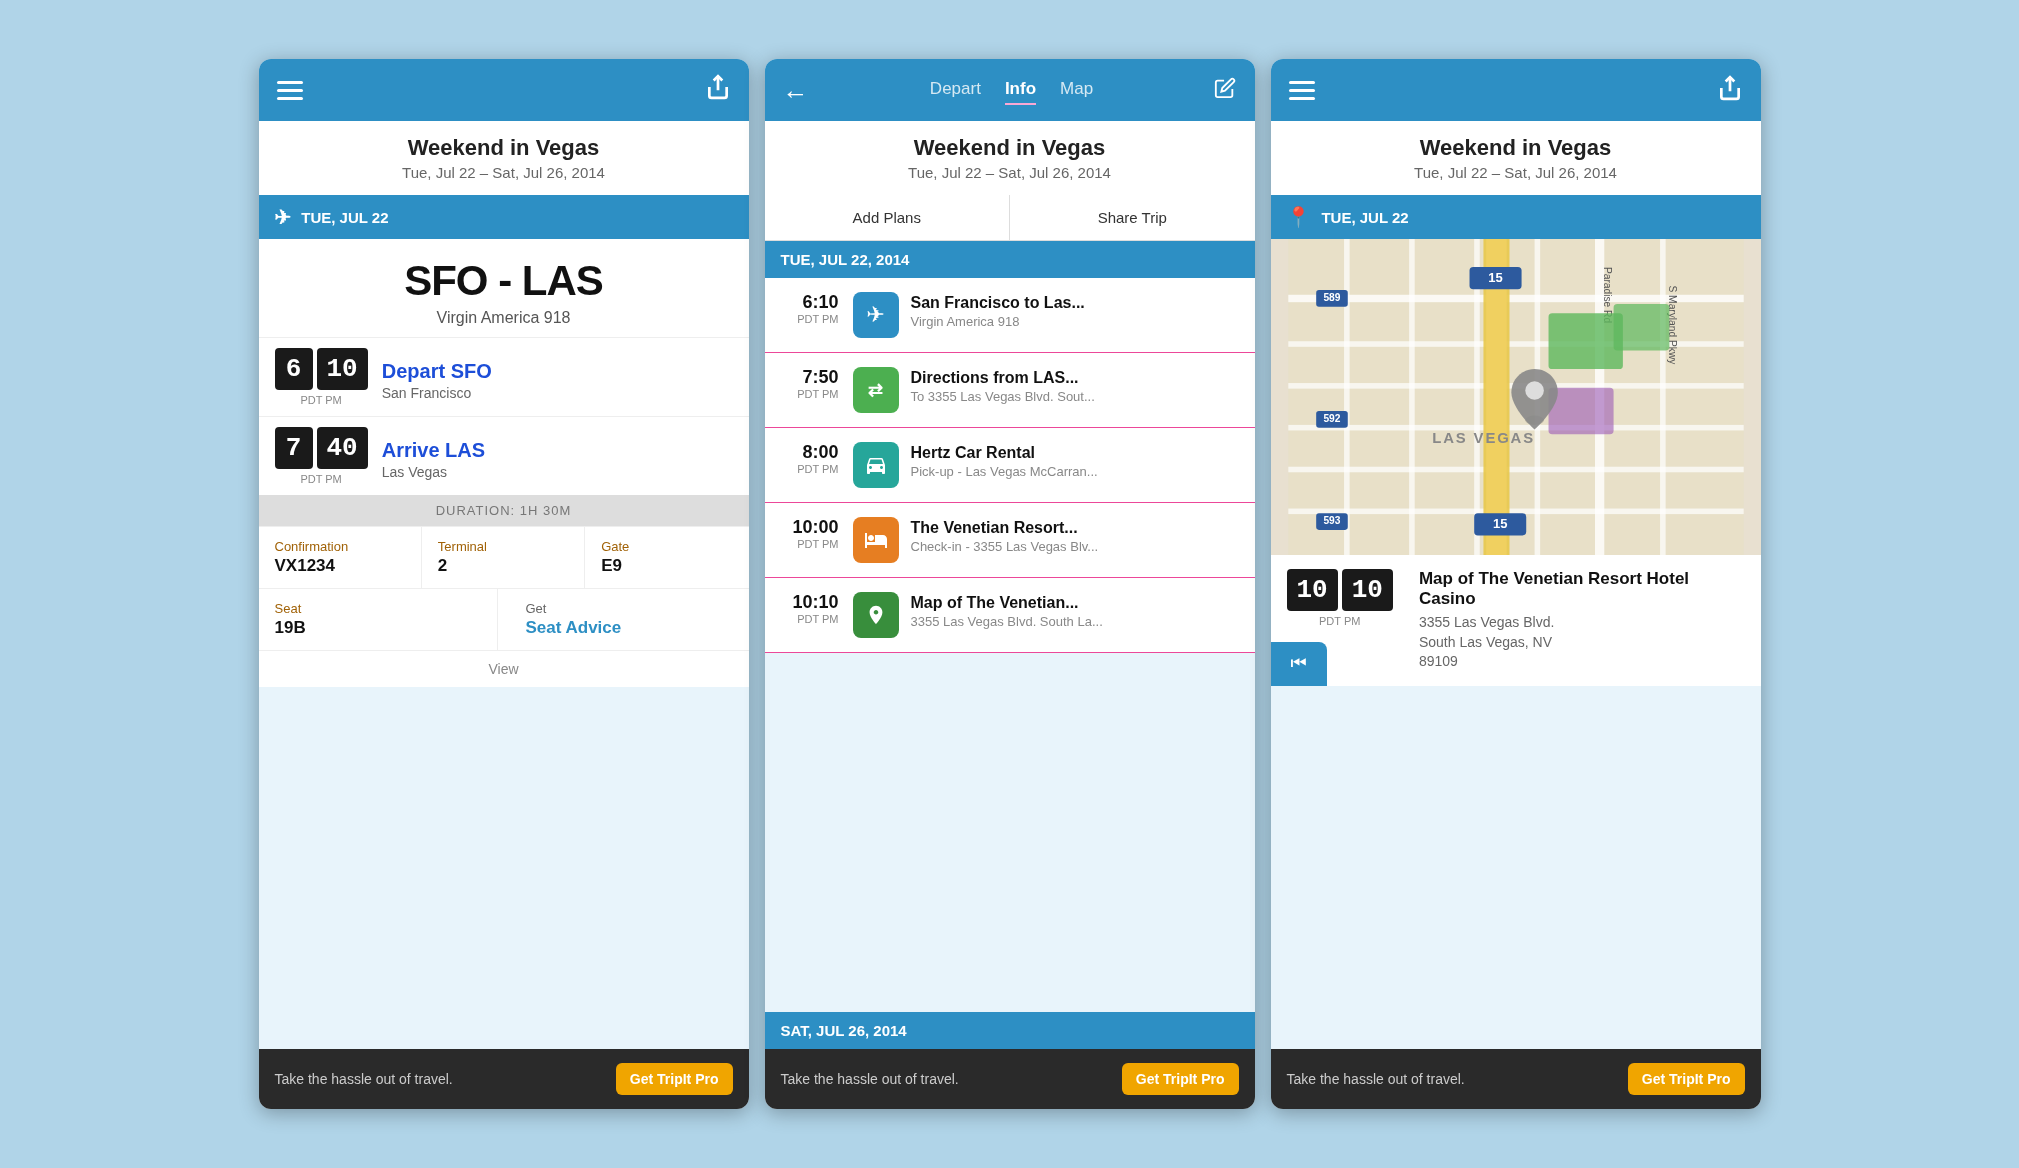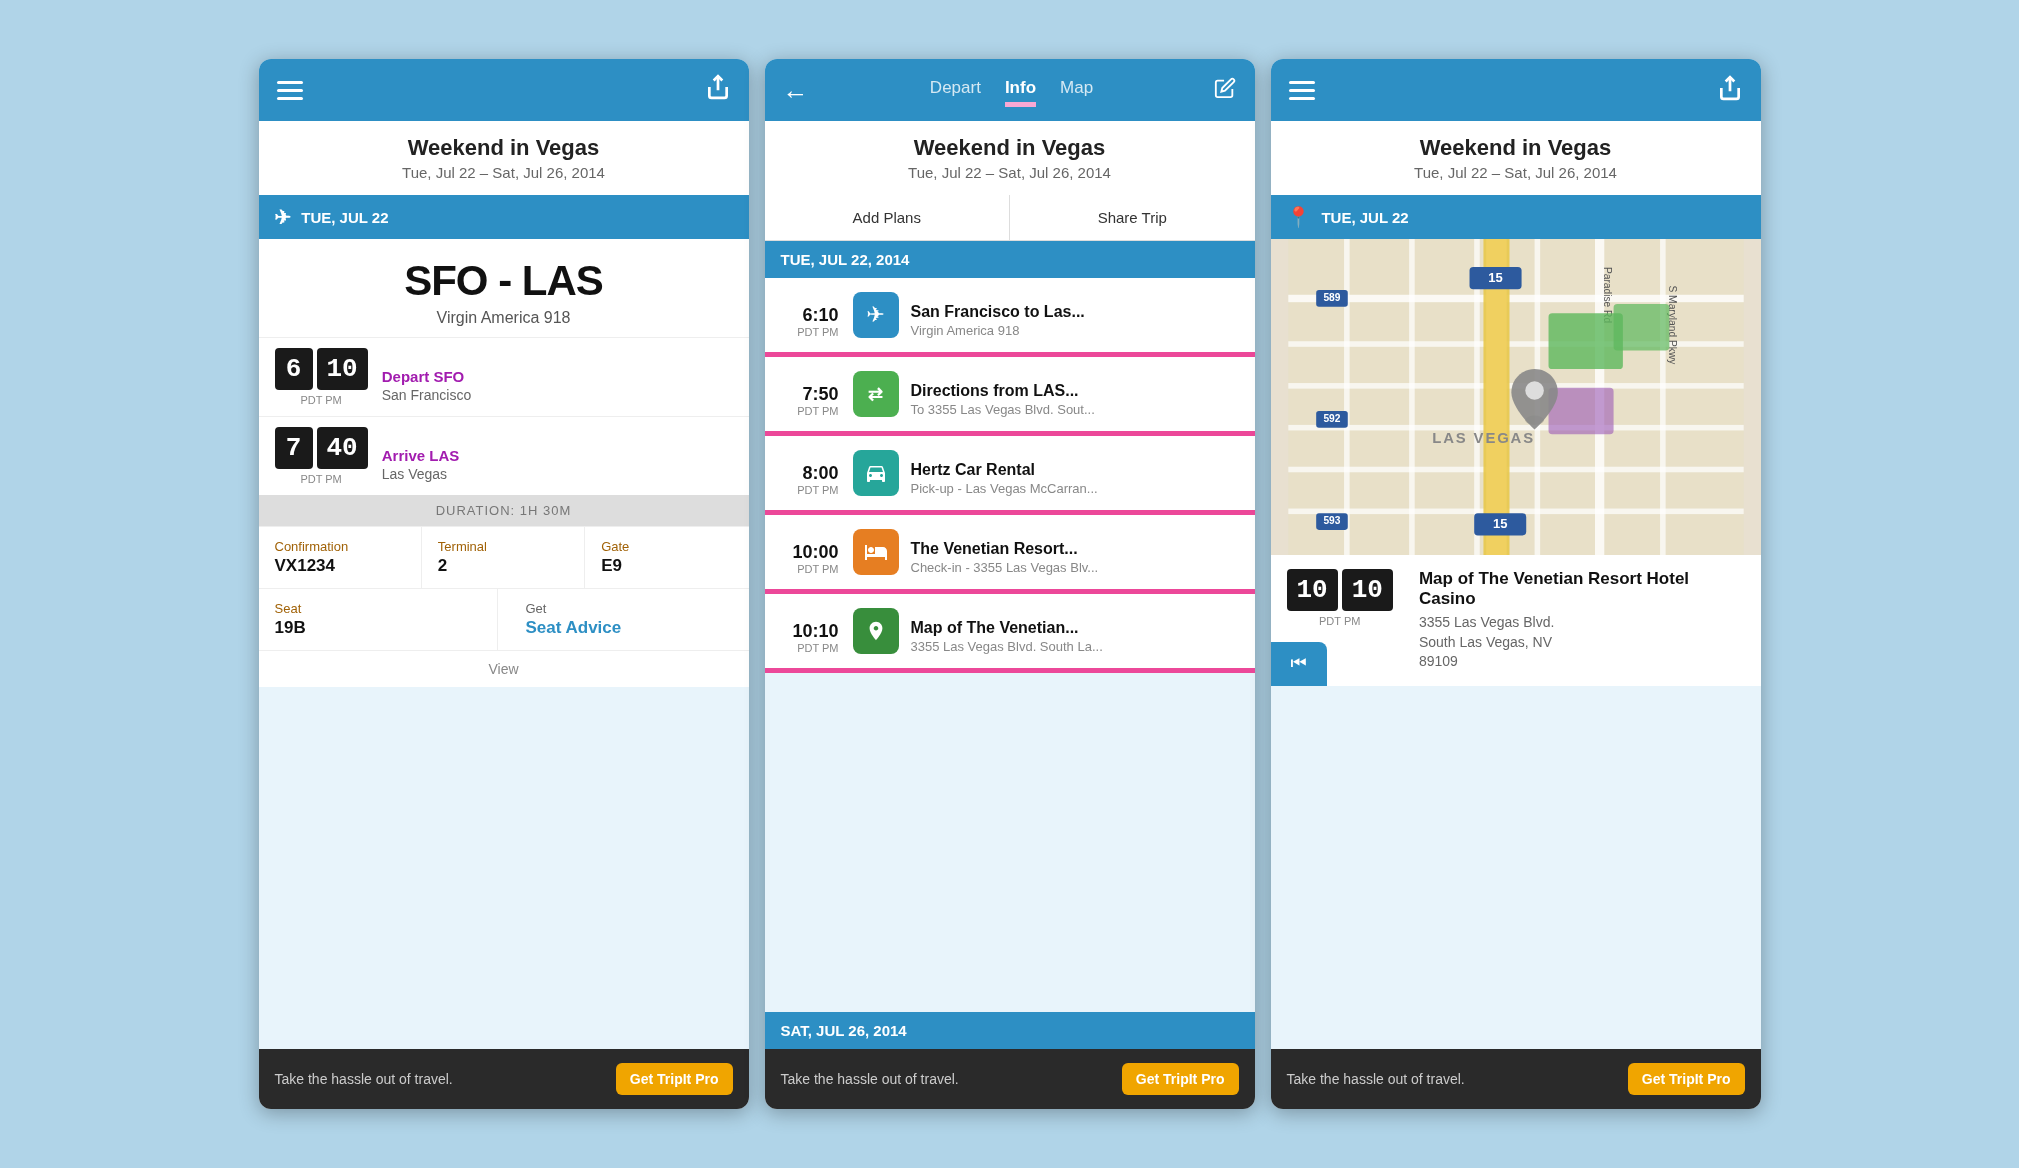--- a/index.html
+++ b/index.html
@@ -48,21 +48,21 @@
     }
     .nav-tab {
       color: rgba(255,255,255,0.8);
       font-size: 17px;
       cursor: pointer;
       padding: 4px 0;
     }
     .nav-tab.active {
       color: white;
       font-weight: 700;
-      border-bottom: 5px solid #f9a8d4;
+      border-bottom: 2px solid #f9a8d4;
     }
     .hamburger-lines {
       display: flex;
       flex-direction: column;
       gap: 5px;
       cursor: pointer;
     }
     .hamburger-lines span {
       display: block;
       width: 26px;
@@ -140,24 +140,24 @@
     .time-pdt {
       font-size: 11px;
       color: #888;
       margin-top: 4px;
       text-align: center;
     }
     .time-label {
       flex: 1;
     }
     .time-label .main-label {
-      font-size: 15px;
-      font-weight: 700;
-      color: #a21caf;
-      margin-top: 20px;
+      font-size: 20px;
+      font-weight: 700;
+      color: #1d4ed8;
+      margin-top: 12px;
     }
     .time-label .sub-label {
       font-size: 14px;
       color: #666;
       margin-top: 2px;
     }
     .time-col {
       display: flex;
       flex-direction: column;
       align-items: center;
@@ -268,23 +268,23 @@
       font-weight: 500;
       color: #333;
       border-right: 1px solid #ddd;
       cursor: pointer;
     }
     .action-btn:last-child { border-right: none; }
 
     .plan-item {
       background: white;
       display: flex;
-      align-items: flex-end;
+      align-items: flex-start;
       padding: 14px 16px;
-      border-bottom: 5px solid #ec4899;
+      border-bottom: 1px solid #ec4899;
     }
     .plan-time-col {
       display: flex;
       flex-direction: column;
       align-items: flex-end;
       margin-right: 14px;
       min-width: 58px;
     }
     .plan-time {
       font-size: 18px;

